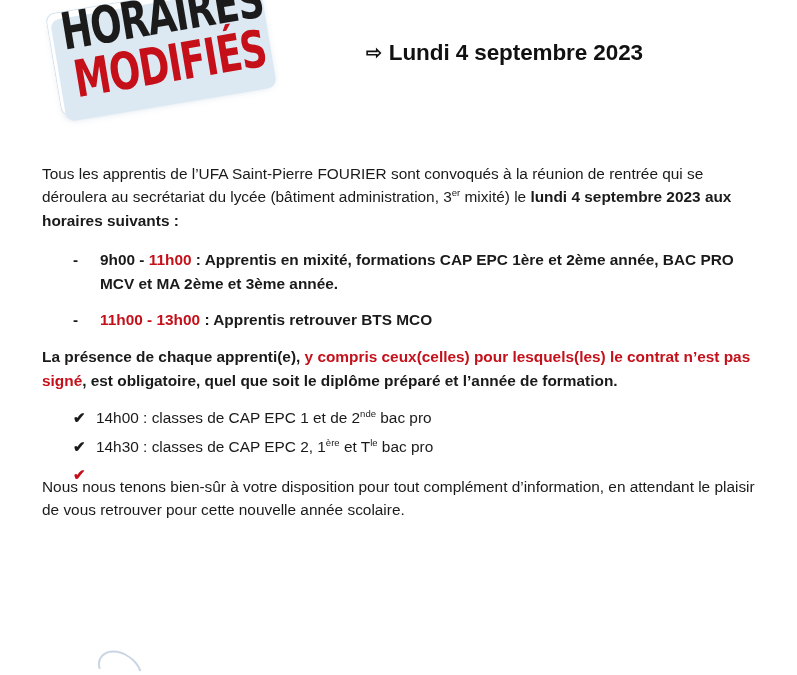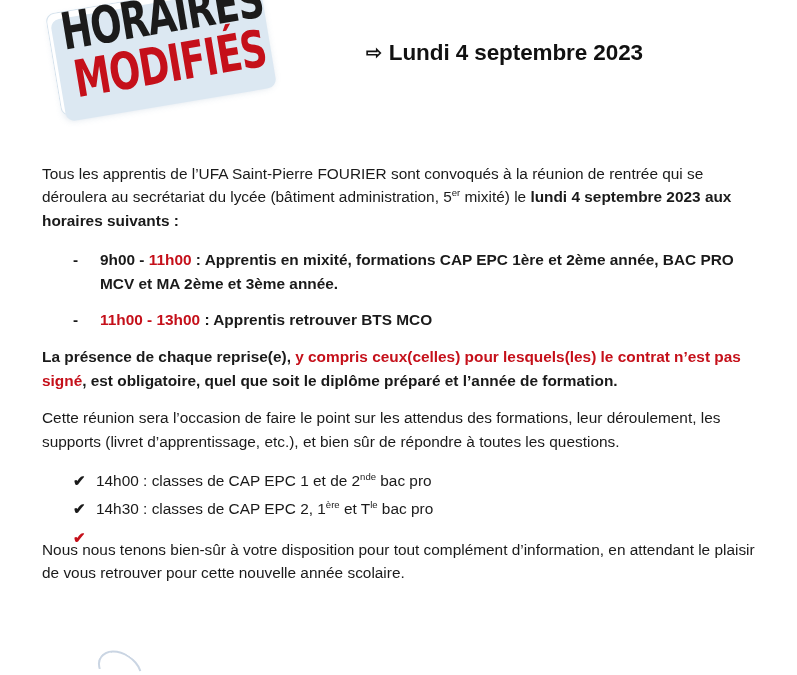--- a/index.html
+++ b/index.html
@@ -216,34 +216,33 @@
     </div>
 
     <div class="date-heading">
       <span class="date-arrow">⇨</span><span>Lundi 4 septembre 2023</span>
     </div>
 
   </div>
 
   <div class="body-col">
 
-    <p class="para"><span>Tous les apprentis de l’UFA Saint-Pierre FOURIER sont convoqués à la réunion de rentrée qui se déroulera au secrétariat du lycée (bâtiment administration, 5</span><sup>er</sup><span> mixité) le </span><span class="b">lundi 4 septembre 2023 aux horaires suivants :</span></p>
+    <p class="para"><span>Tous les apprentis de l’UFA Saint-Pierre FOURIER sont convoqués à la réunion de rentrée qui se déroulera au secrétariat du lycée (bâtiment administration, 3</span><sup>er</sup><span> mixité) le </span><span class="b">lundi 4 septembre 2023 aux horaires suivants :</span></p>
 
     <ul class="dash-list">
       <li>
         <span class="dash">-</span><span>9h00 - </span><span class="red">11h00</span><span> : Apprentis en mixité, formations CAP EPC 1ère et 2ème année, BAC PRO MCV et MA 2ème et 3ème année.</span>
       </li>
       <li>
         <span class="dash">-</span><span></span><span class="red">11h00 - 13h00</span><span> : Apprentis retrouver BTS MCO</span>
       </li>
     </ul>
 
-    <p class="para b tight"><span>La présence de chaque reprise(e), </span><span class="red">y compris ceux(celles) pour lesquels(les) le contrat n’est pas signé</span><span>, est obligatoire, quel que soit le diplôme préparé et l’année de formation.</span></p>
-
-    <p class="para">Cette réunion sera l’occasion de faire le point sur les attendus des formations, leur déroulement, les supports (livret d’apprentissage, etc.), et bien sûr de répondre à toutes les questions.</p>
+    <p class="para b tight"><span>La présence de chaque apprenti(e), </span><span class="red">y compris ceux(celles) pour lesquels(les) le contrat n’est pas signé</span><span>, est obligatoire, quel que soit le diplôme préparé et l’année de formation.</span></p>
+
 
 
     <ul class="check-list">
       <li>
         <span class="check">✔</span><span>14h00 : classes de CAP EPC 1 et de 2</span><sup>nde</sup><span> bac pro</span>
       </li>
       <li>
         <span class="check">✔</span><span>14h30 : classes de CAP EPC 2, 1</span><sup>ère</sup><span> et T</span><sup>le</sup><span> bac pro</span>
       </li>
       <li class="red-line">

